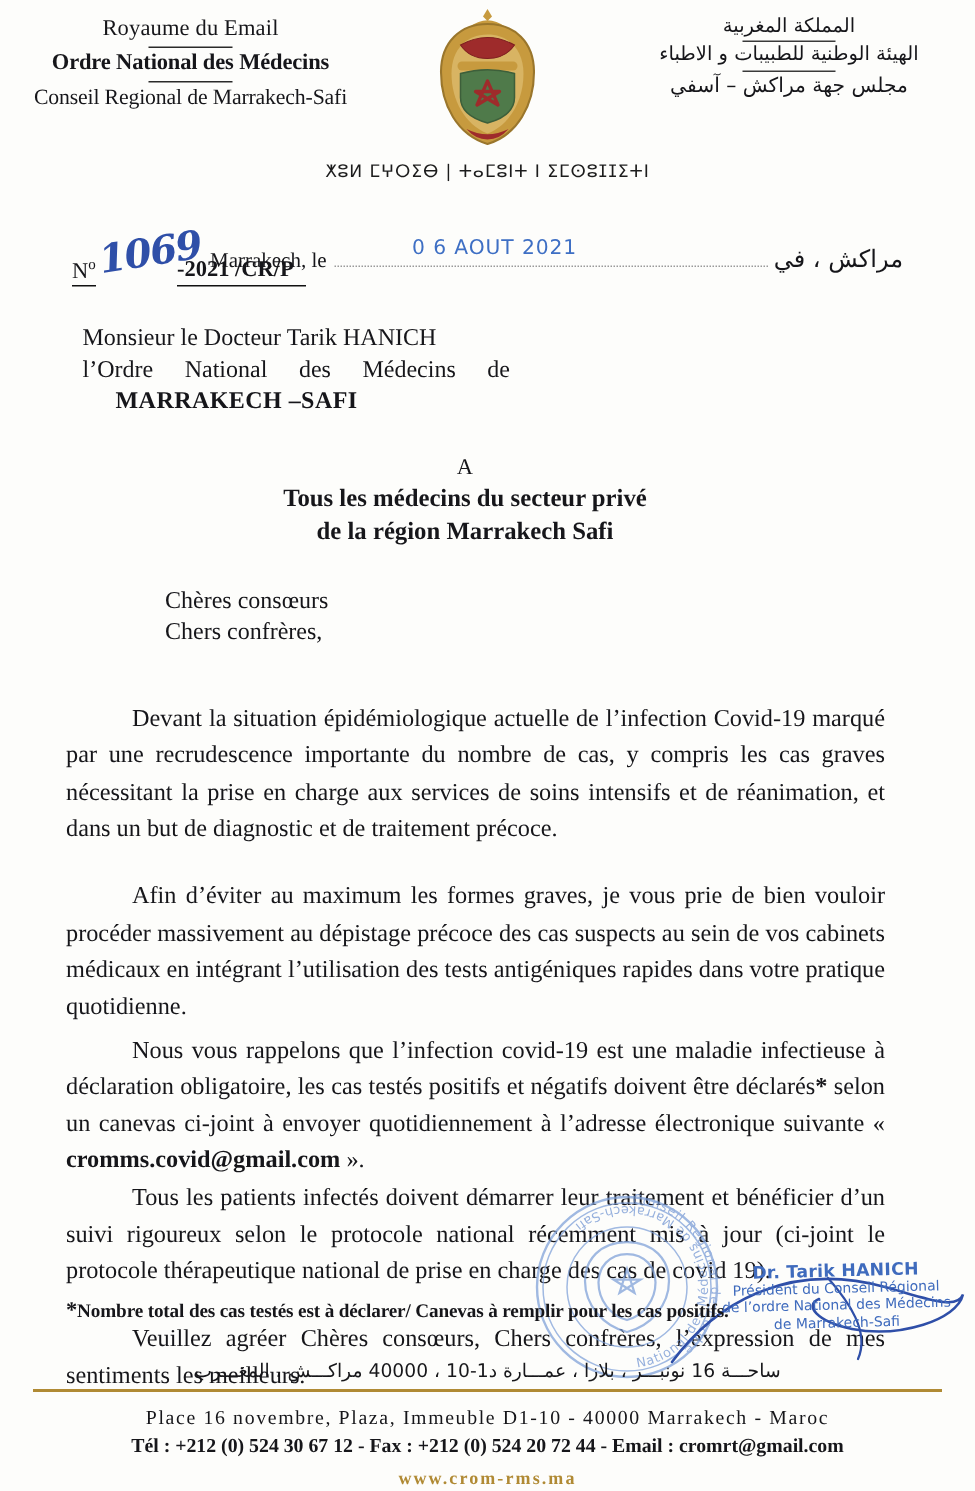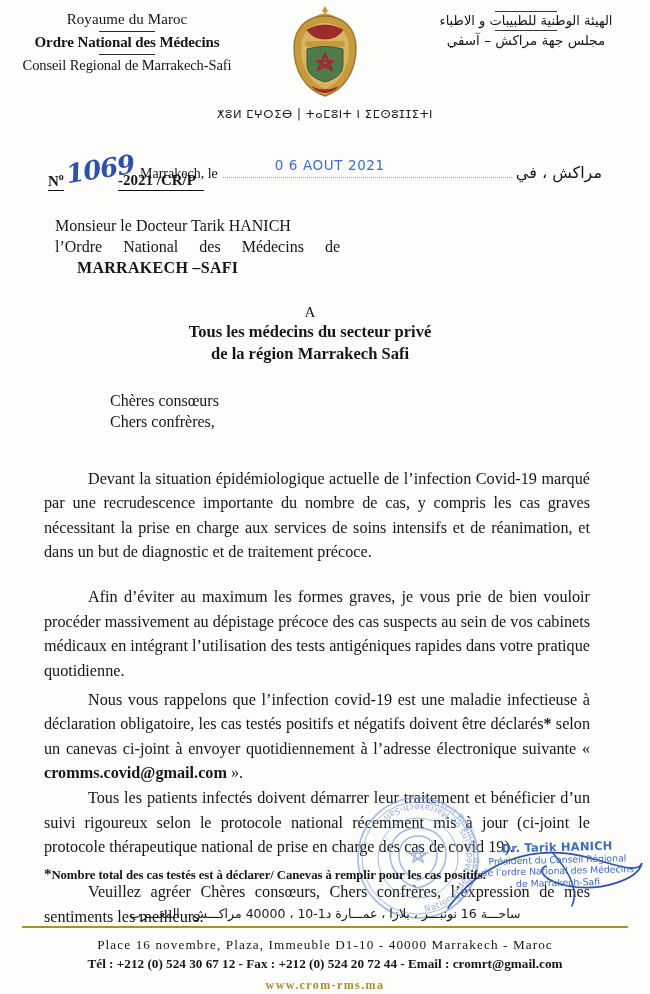--- a/index.html
+++ b/index.html
@@ -97,21 +97,21 @@
   .refblock {
     position: relative;
     margin-top: 26px;
     height: 58px;
   }
   .ref-no {
     position: absolute;
     left: 48px;
     top: 22px;
     font-size: 15px;
-    font-weight: bold;
+    font-weight: normal;
   }
   .ref-no .nlabel {
     border-bottom: 1.4px solid #111;
     padding-bottom: 1px;
   }
   .ref-no .nsup {
     font-size: 10px;
     vertical-align: super;
   }
   .ref-hand {
@@ -311,21 +311,21 @@
   }
 </style>
 </head>
 <body>
 
 <div id="page">
 
   <div class="header">
 
     <div class="hdr-left">
-      <div class="l1">Royaume du Maroc</div>
+      <div class="l1">Royaume du Email</div>
       <div class="rule"></div>
       <div class="l2">Ordre National des Médecins</div>
       <div class="rule"></div>
       <div class="l3">Conseil Regional de Marrakech-Safi</div>
     </div>
 
     <div class="emblem">
       <svg viewBox="0 0 76 96" width="76" height="96" aria-hidden="true">
 
         <path d="M38 2 l3 5 -3 3 -3 -3z" fill="#c79a3e"></path>
@@ -343,20 +343,21 @@
 
         <g fill="none" stroke="#9e2b2b" stroke-width="2.2" stroke-linejoin="round">
           <path d="M38 50 L45 66 L30 57 L46 57 L31 66 Z"></path>
         </g>
 
         <path d="M24 82 q14 7 28 0 q-6 7 -14 7 q-8 0 -14 -7z" fill="#9e2b2b"></path>
       </svg>
     </div>
 
     <div class="hdr-right">
+      <div class="a1">المملكة المغربية</div>
       <div class="arule"></div>
       <div class="a2">الهيئة الوطنية للطبيبات و الاطباء</div>
       <div class="arule"></div>
       <div class="a3">مجلس جهة مراكش – آسفي</div>
     </div>
   </div>
 
   <div class="tifinagh">
     <div>ⵅⵓⵍ ⵎⵖⵔⵉⴱ | ⵜⴰⵎⵓⵏⵜ ⵏ ⵉⵎⵙⵓⵊⵊⵉⵜⵏ</div>
   </div>

